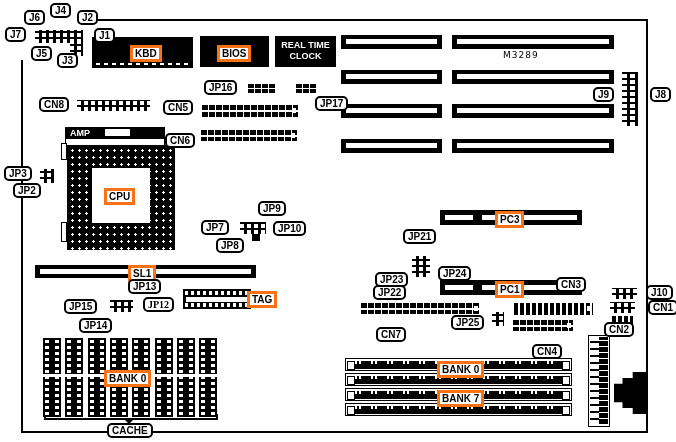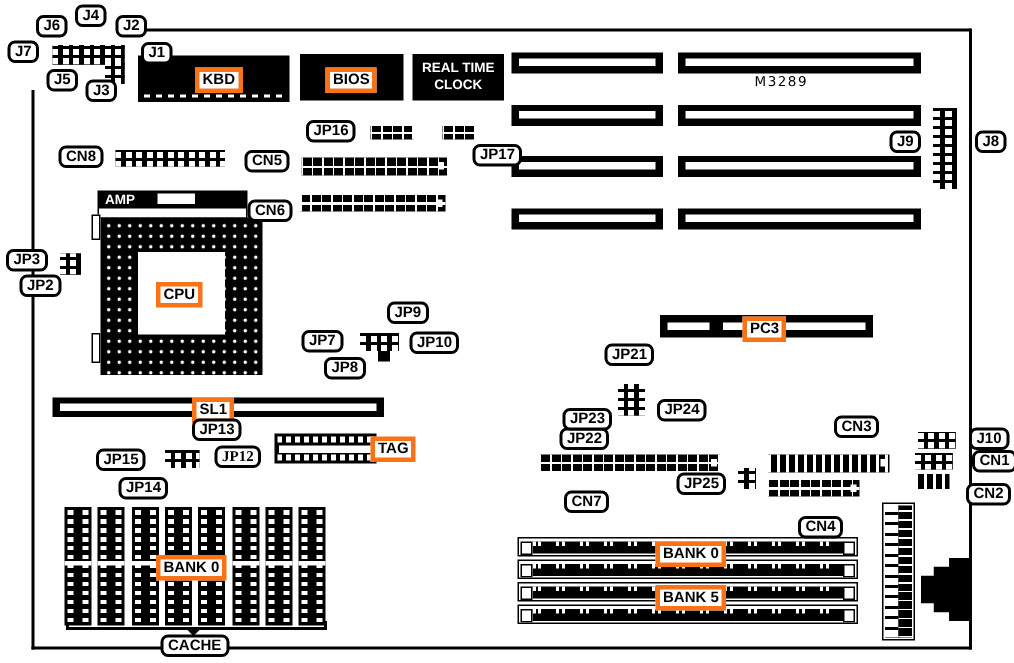--- a/index.html
+++ b/index.html
@@ -170,20 +170,25 @@
       <div class="isa-stripe"></div>
     </div>
     <div class="abs blk" style="left: 452px; top: 139px; width: 162px; height: 14px;">
       <div class="isa-stripe"></div>
     </div>
     <div class="abs blk" style="left: 440px; top: 210px; width: 142px; height: 15px;">
       <div class="pci-stripe-short"></div>
       <div class="pci-stripe-long"></div>
       <div class="box-label" style="left: 55px; top: 1px;">PC3</div>
     </div>
+    <div class="abs blk" style="left: 440px; top: 280px; width: 142px; height: 15px;">
+      <div class="pci-stripe-short"></div>
+      <div class="pci-stripe-long"></div>
+      <div class="box-label" style="left: 55px; top: 1px;">PC1</div>
+    </div>
     <div class="abs simm" style="left: 345px; top: 358px; width: 227px; height: 13px;">
       <div class="simm-bar"></div>
       <div class="simm-clip l"></div>
       <div class="simm-clip r"></div>
     </div>
     <div class="abs simm" style="left: 345px; top: 373px; width: 227px; height: 13px;">
       <div class="simm-bar"></div>
       <div class="simm-clip l"></div>
       <div class="simm-clip r"></div>
     </div>
@@ -264,23 +269,23 @@
     <div class="callout" style="left: 375px; top: 272px;">JP23</div>
     <div class="callout" style="left: 438px; top: 266px;">JP24</div>
     <div class="callout" style="left: 556px; top: 277px;">CN3</div>
     <div class="callout" style="left: 376px; top: 327px;">CN7</div>
     <div class="callout" style="left: 451px; top: 315px;">JP25</div>
     <div class="callout" style="left: 532px; top: 344px;">CN4</div>
     <div class="callout" style="left: 593px; top: 87px;">J9</div>
     <div class="callout" style="left: 650px; top: 87px;">J8</div>
     <div class="callout" style="left: 646px; top: 285px;">J10</div>
     <div class="callout" style="left: 648px; top: 300px;">CN1</div>
-    <div class="callout" style="left: 604px; top: 322px; margin-left: 40px;">CN2</div>
+    <div class="callout" style="left: 604px; top: 322px;">CN2</div>
     <div class="callout" style="left: 107px; top: 423px;">CACHE</div>
     <div class="box-label" style="left: 130px; top: 45px;">KBD</div>
     <div class="box-label" style="left: 217px; top: 45px;">BIOS</div>
     <div class="box-label" style="left: 104px; top: 188px;">CPU</div>
     <div class="box-label" style="left: 128px; top: 265px;">SL1</div>
     <div class="box-label" style="left: 210px; top: 291px; margin-left: 37px;">TAG</div>
     <div class="box-label" style="left: 104px; top: 370px;">BANK 0</div>
     <div class="box-label" style="left: 437px; top: 361px;">BANK 0</div>
-    <div class="box-label" style="left: 437px; top: 390px;">BANK 5</div>
+    <div class="box-label" style="left: 437px; top: 390px;">BANK 7</div>
   </div>
 
 </body></html>

